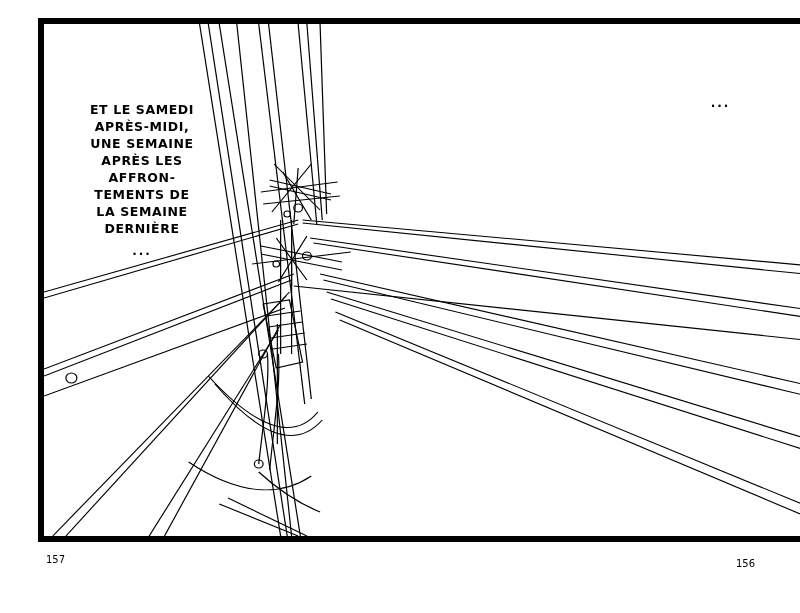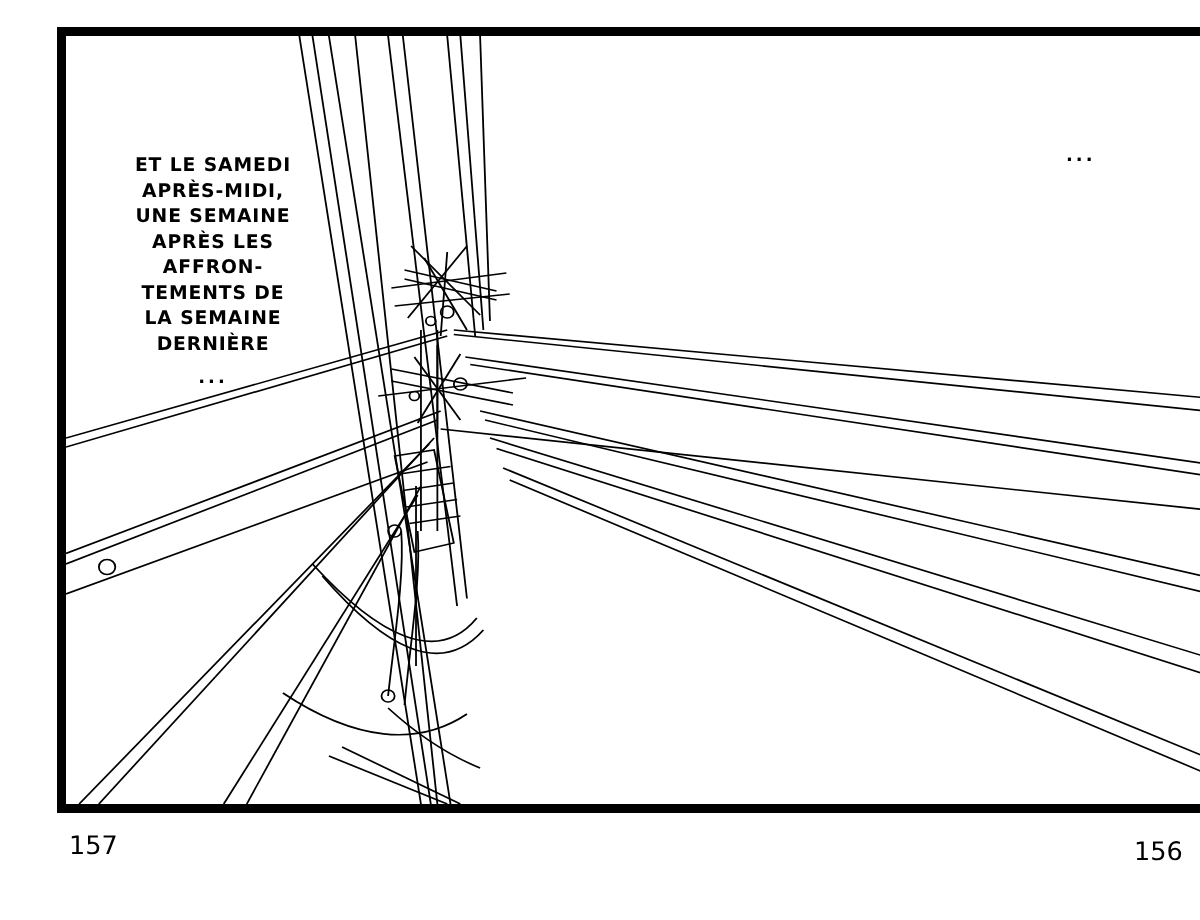--- a/index.html
+++ b/index.html
@@ -76,30 +76,30 @@
     display: block;
     margin-top: 6px;
     letter-spacing: 2px;
     font-size: 12px;
   }
 
   
   .page-number {
     position: absolute;
     font-family: "DejaVu Sans", sans-serif;
-    font-size: 17px;
+    font-size: 10px;
     color: #000000;
     font-weight: 400;
   }
   #page-number-left {
     left: 46px;
     top: 554px;
   }
   #page-number-right {
-    left: 756px;
+    left: 736px;
     top: 558px;
   }
 </style>
 </head>
 <body>
 
 <div id="page">
 
   <div id="panel">
 

